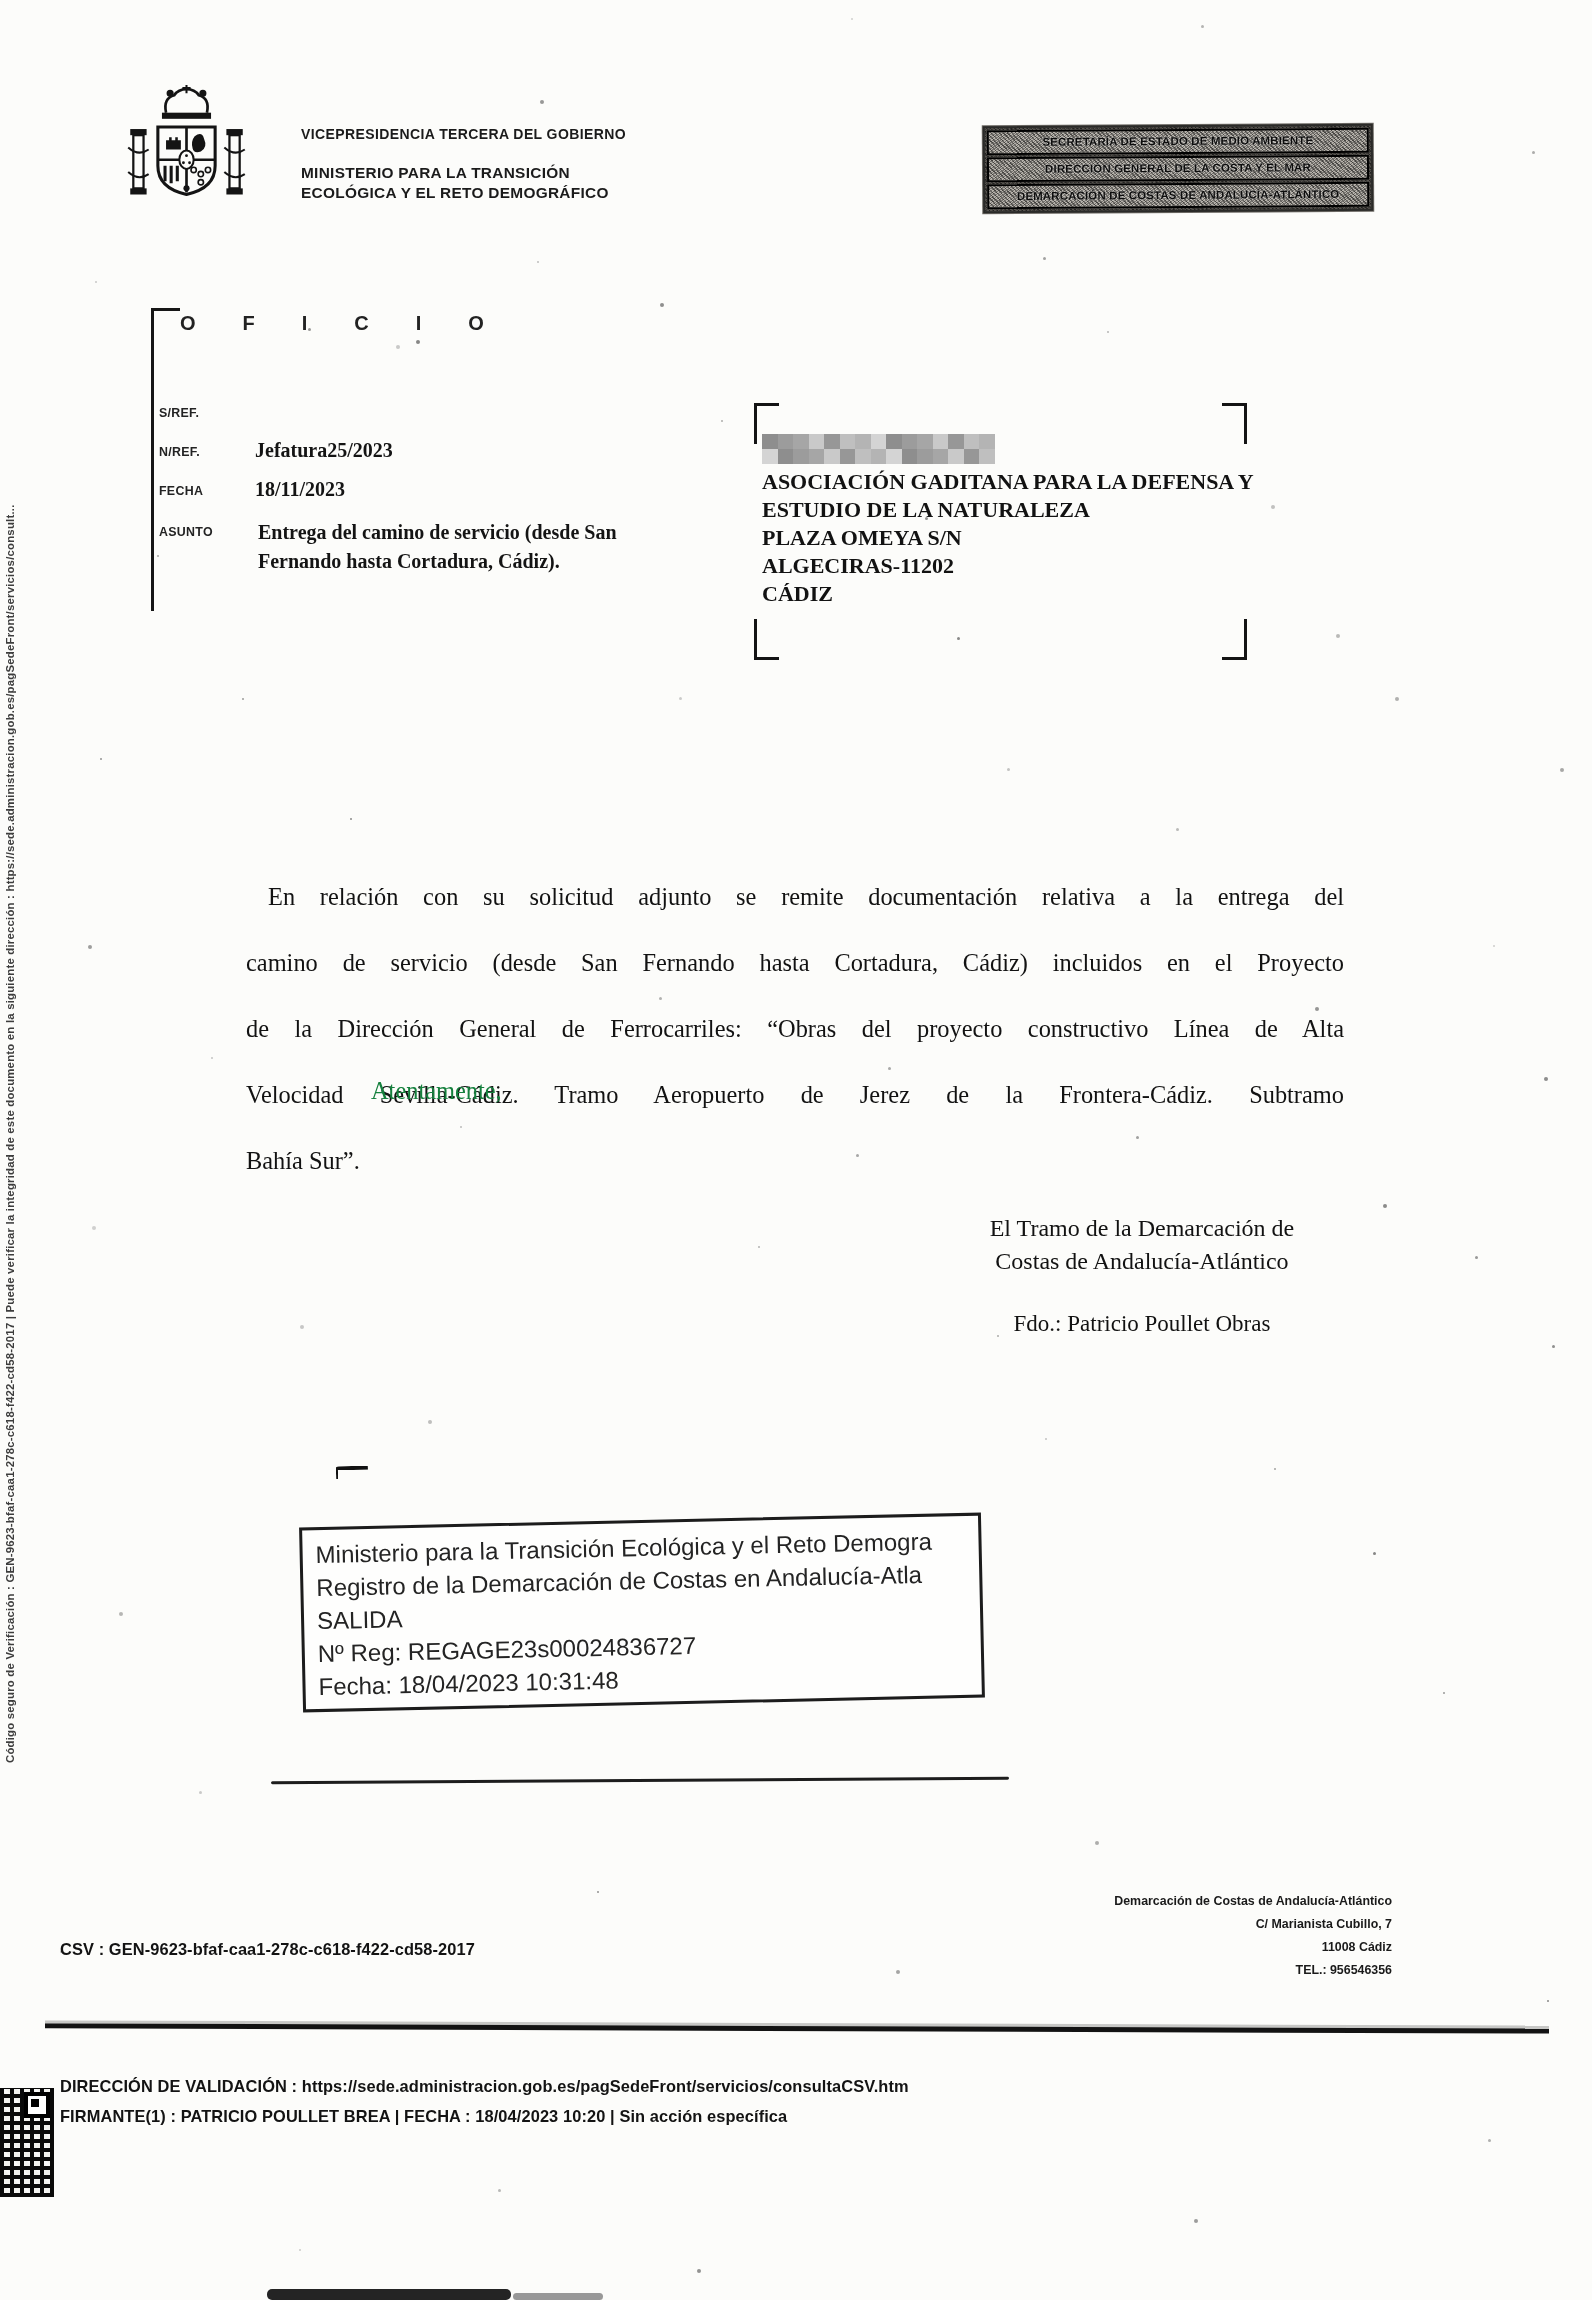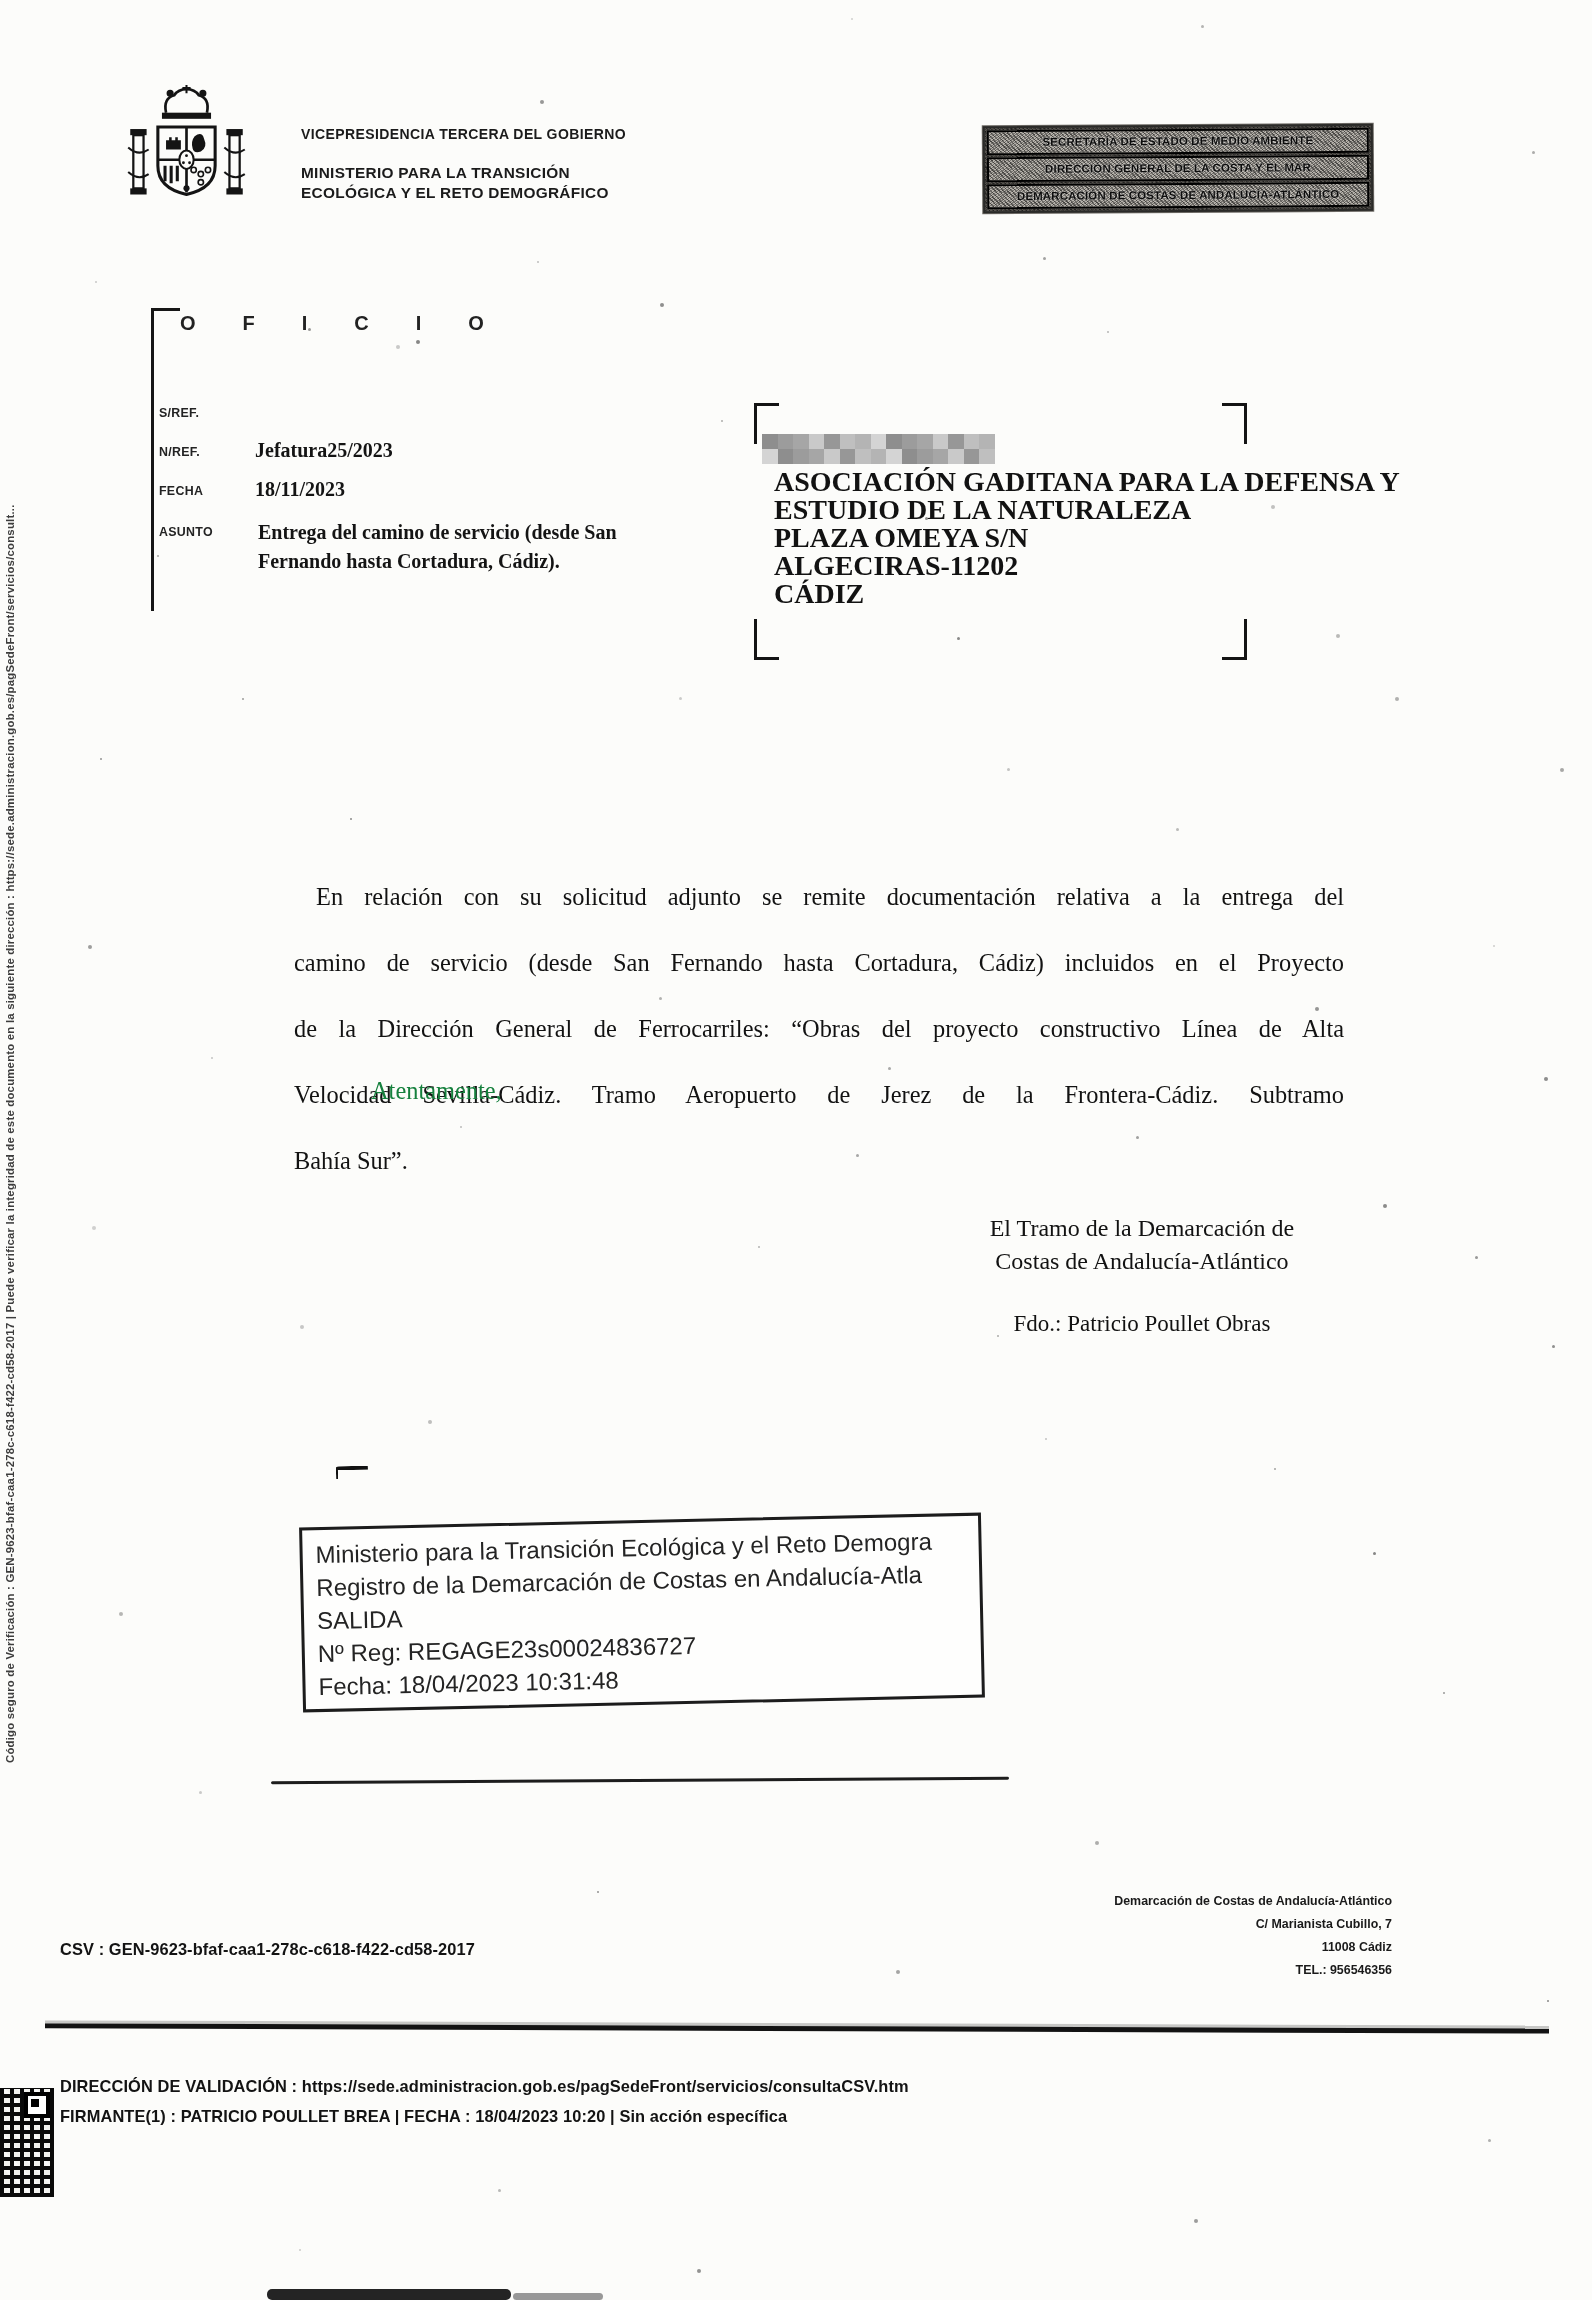--- a/index.html
+++ b/index.html
@@ -43,25 +43,25 @@
 
   
   .br{width:22px;height:38px;}
   .br-tl{border-left:3px solid #141414;border-top:3px solid #141414;}
   .br-tr{border-right:3px solid #141414;border-top:3px solid #141414;}
   .br-bl{border-left:3px solid #141414;border-bottom:3px solid #141414;}
   .br-br{border-right:3px solid #141414;border-bottom:3px solid #141414;}
 
   .redact{left:762px;top:434px;width:233px;height:30px;display:grid;
           grid-template-columns:repeat(15,1fr);grid-template-rows:repeat(2,1fr);}
-  .recip{left:762px;top:468px;font-weight:700;font-size:28px;line-height:28px;color:#121212;margin-left:12px;}
+  .recip{left:762px;top:468px;font-weight:700;font-size:22px;line-height:28px;color:#121212;}
 
   
   .bodytxt{left:246px;top:880px;width:1098px;font-size:24.4px;line-height:33px;color:#121212;}
-  .bline{text-align:justify;margin-left:48px;}
+  .bline{text-align:justify;}
   .bline.just::after{content:"";display:inline-block;width:100%;}
   .bline.indent{text-indent:22px;}
   .closing{left:371px;top:1077px;font-size:24.4px;color:#15803d;}
   .signer{left:930px;top:1212px;width:424px;text-align:center;font-size:24px;
           line-height:33px;color:#121212;}
   .fdo{left:930px;top:1311px;width:424px;text-align:center;font-size:23px;color:#121212;}
 
   
   .dashart{left:336px;top:1466px;width:30px;height:9px;border-top:4px solid #111;
            border-left:2px solid #111;border-radius:3px 0 0 0;transform:rotate(-1deg);}

